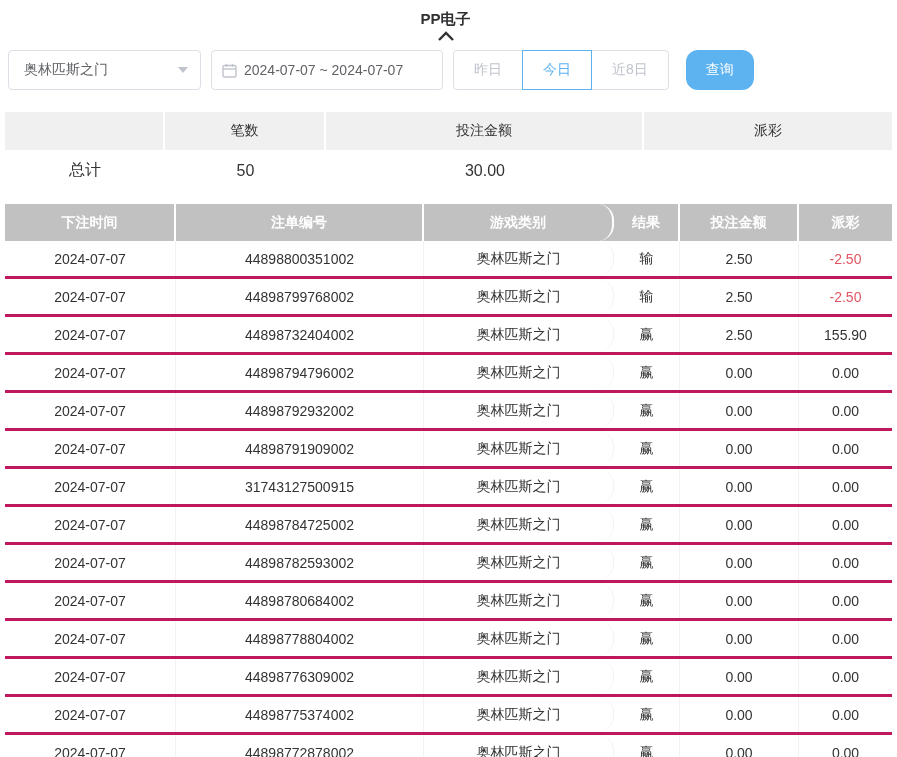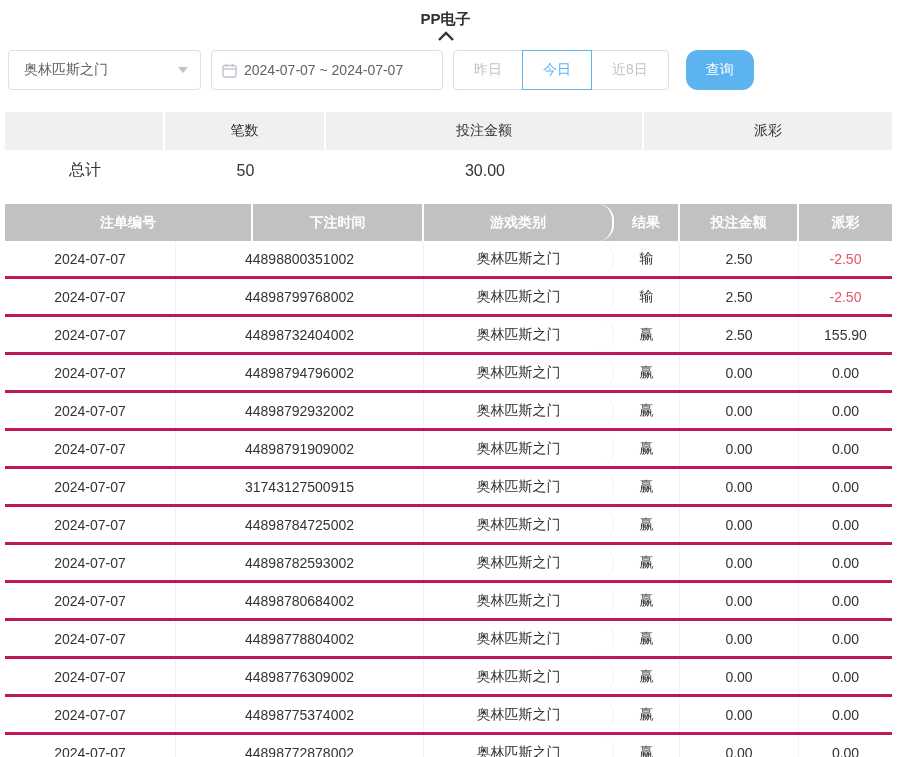--- a/index.html
+++ b/index.html
@@ -154,22 +154,22 @@
     </div>
     <div class="summary-row">
       <div class="cell sc0">总计</div>
       <div class="cell sc1">50</div>
       <div class="cell sc2">30.00</div>
     </div>
   </div>
 
   <div class="detail">
     <div class="detail-head">
+      <div class="cell dc0">下注时间</div>
       <div class="cell dc1">注单编号</div>
-      <div class="cell dc0">下注时间</div>
       <div class="cell dc2">游戏类别</div>
       <div class="cell dc3">结果</div>
       <div class="cell dc4">投注金额</div>
       <div class="cell dc5">派彩</div>
     </div>
     <div>
   <div class="detail-row">
     <div class="cell dc0">2024-07-07</div>
     <div class="cell dc1">44898800351002</div>
     <div class="cell dc2">奥林匹斯之门</div>

